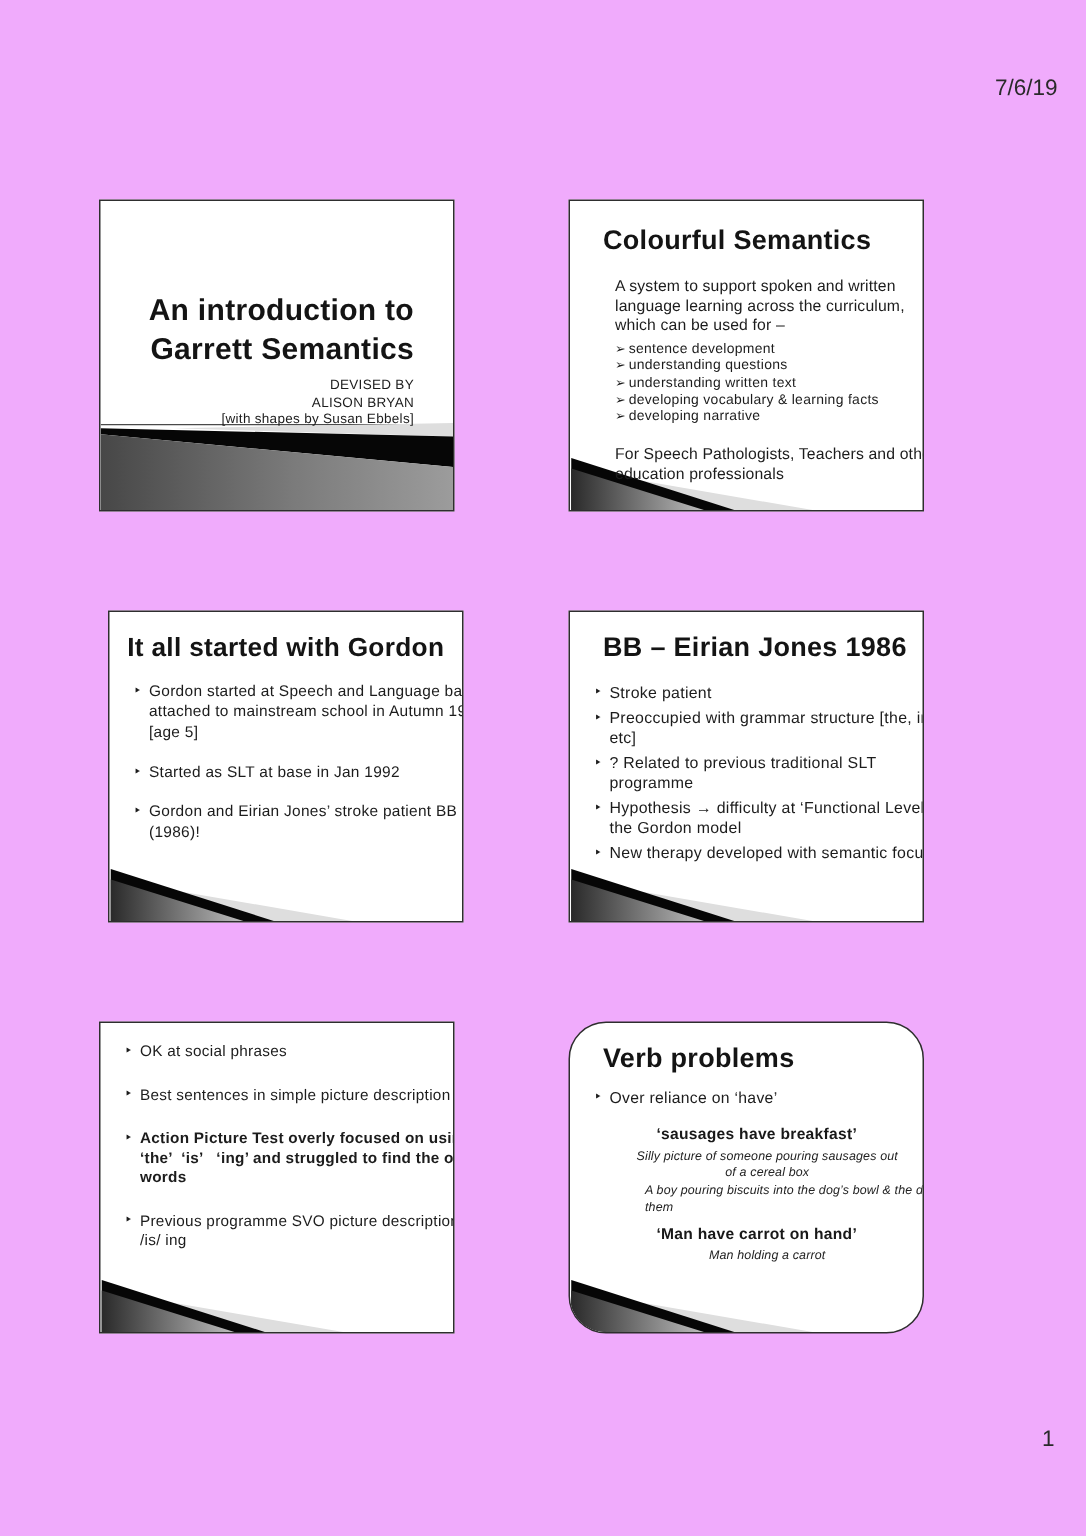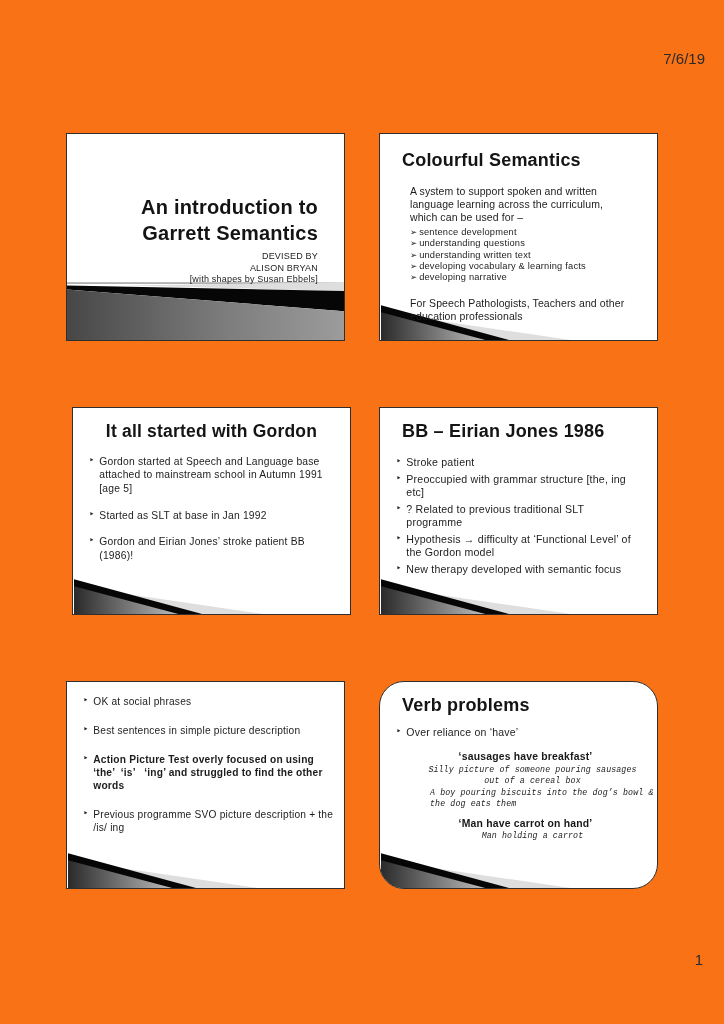--- a/index.html
+++ b/index.html
@@ -1,26 +1,26 @@
 <!DOCTYPE html>
 <html><head>
 <meta charset="utf-8">
 <style>
   html,body{margin:0;padding:0;}
   body{
     width:724px;height:1024px;background:#ffffff;position:relative;
     font-family:"Liberation Sans","DejaVu Sans",sans-serif;color:#1c1c1c;
     -webkit-font-smoothing:antialiased;
   }
-  .sheet{position:absolute;inset:0;background:#f97316;}
+  .sheet{position:absolute;inset:0;background:#f0abfc;}
   .hdr-date{position:absolute;top:50px;right:19px;font-size:15px;color:#2a2a2a;}
   .pgnum{position:absolute;top:951px;right:21px;font-size:15px;color:#2a2a2a;}
 
   .slide{
-    position:absolute;width:279px;height:208px;background:#fff;
+    position:absolute;width:237px;height:208px;background:#fff;
     border:1px solid #2e2e2e;box-sizing:border-box;overflow:hidden;
   }
   .pos-1{left:66px;top:133px;}  .pos-2{left:379px;top:133px;}
   .pos-3{left:72px;top:407px;}  .pos-4{left:379px;top:407px;}
   .pos-5{left:66px;top:681px;}  .pos-6{left:379px;top:681px;border-radius:25px;}
 
   .deco{position:absolute;left:0;top:0;width:100%;height:100%;display:block;}
   .content{position:relative;z-index:1;}
 
   
@@ -53,21 +53,21 @@
   .s5-bullets{margin:13px 0 0 16px;width:252px;font-size:10.2px;line-height:1.28;}
   .s5-bullets .b{margin-bottom:16px;}
   .bold .btxt{font-weight:bold;}
 
   .s6-bullet{margin:9px 0 0 16px;width:252px;font-size:10.5px;line-height:1.3;}
   .q{font-weight:bold;font-size:10.4px;line-height:1.28;text-align:center;letter-spacing:0.2px;color:#181818;}
   .qwrap{margin-left:20px;margin-right:6px;}
   .q1{margin-top:11px;}
   .q2{margin:8px auto 0;width:232px;}
   .q3{margin-top:7px;}
-  .cap{font-style:italic;font-size:8.3px;line-height:1.3;color:#222;letter-spacing:0.1px;font-family:Liberation Mono, monospace;}
+  .cap{font-style:italic;font-size:8.3px;line-height:1.3;color:#222;letter-spacing:0.1px;}
   .cap-c{text-align:center;margin:2px 6px 0 20px;}
   .cap2{margin:1px 0 0 30px;width:234px;text-align:left;}
   .cap3{margin:1px 6px 0 20px;text-align:center;}
 </style>
 </head>
 <body>
 
 <div class="sheet">
 
   <div class="hdr-date">7/6/19</div>

